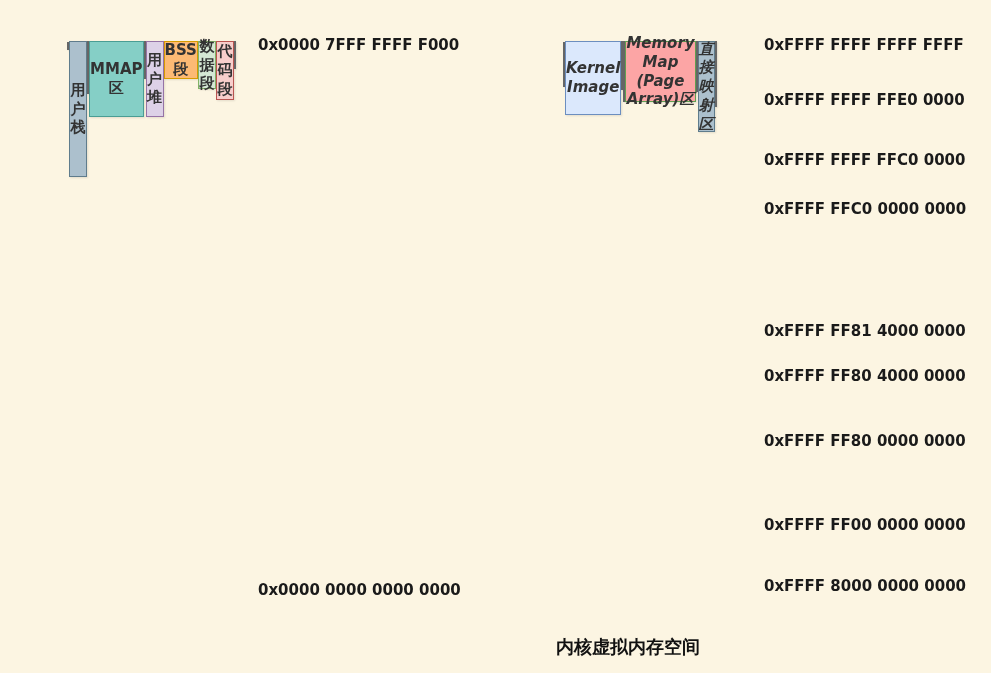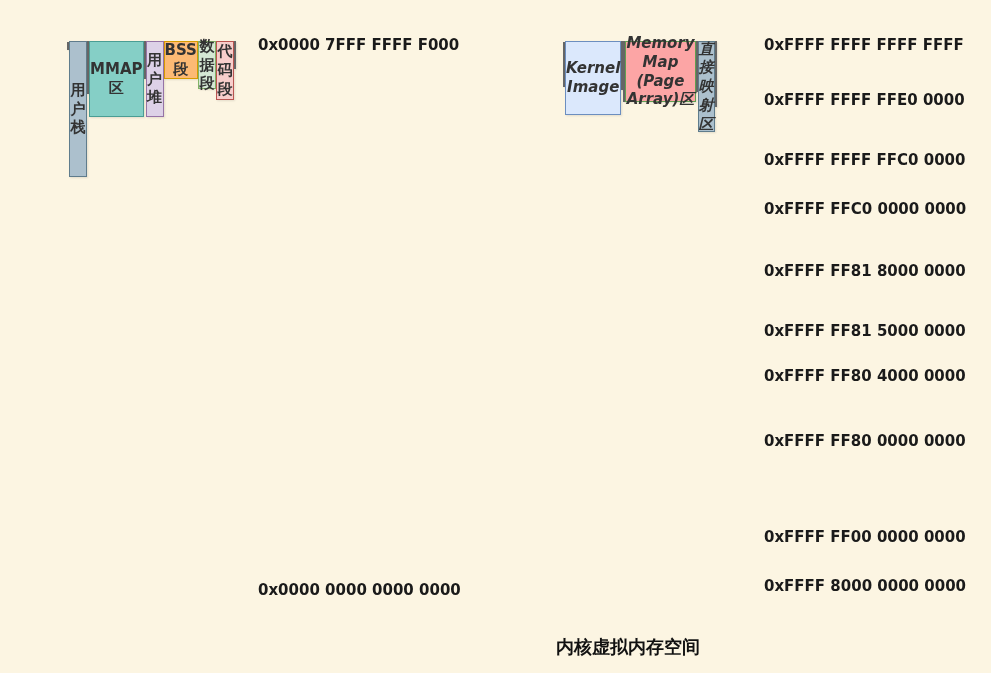--- a/index.html
+++ b/index.html
@@ -99,22 +99,21 @@
     <div class="seg" style="height: 91px; background-color: rgb(172, 192, 205); border-color: rgb(95, 124, 140);">
       <span class="seg-label">直接映射区</span>
     </div>
     <div class="seg" style="height: 66px; background-color: rgb(245, 245, 245); border-color: rgb(102, 102, 102);"></div>
   </div>
 
   <span class="addr" style="left:764px;top:45px;">0xFFFF FFFF FFFF FFFF</span>
   <span class="addr" style="left:764px;top:100px;">0xFFFF FFFF FFE0 0000</span>
   <span class="addr" style="left:764px;top:160px;">0xFFFF FFFF FFC0 0000</span>
   <span class="addr" style="left:764px;top:209px;">0xFFFF FFC0 0000 0000</span>
-  <span class="addr" style="left:764px;top:271px;">0xFFFF FF81 8000 0000</span>
-  <span class="addr" style="left:764px;top:331px;">0xFFFF FF81 5000 0000</span>
+  <span class="addr" style="left:764px;top:331px;">0xFFFF FF81 4000 0000</span>
   <span class="addr" style="left:764px;top:376px;">0xFFFF FF80 4000 0000</span>
   <span class="addr" style="left:764px;top:441px;">0xFFFF FF80 0000 0000</span>
-  <span class="addr" style="left:764px;top:537px;">0xFFFF FF00 0000 0000</span>
+  <span class="addr" style="left:764px;top:525px;">0xFFFF FF00 0000 0000</span>
   <span class="addr" style="left:764px;top:586px;">0xFFFF 8000 0000 0000</span>
 
   <div class="diagram-title" style="left:556px;top:635px;">内核虚拟内存空间</div>
 
 </div>
 
 </body></html>

